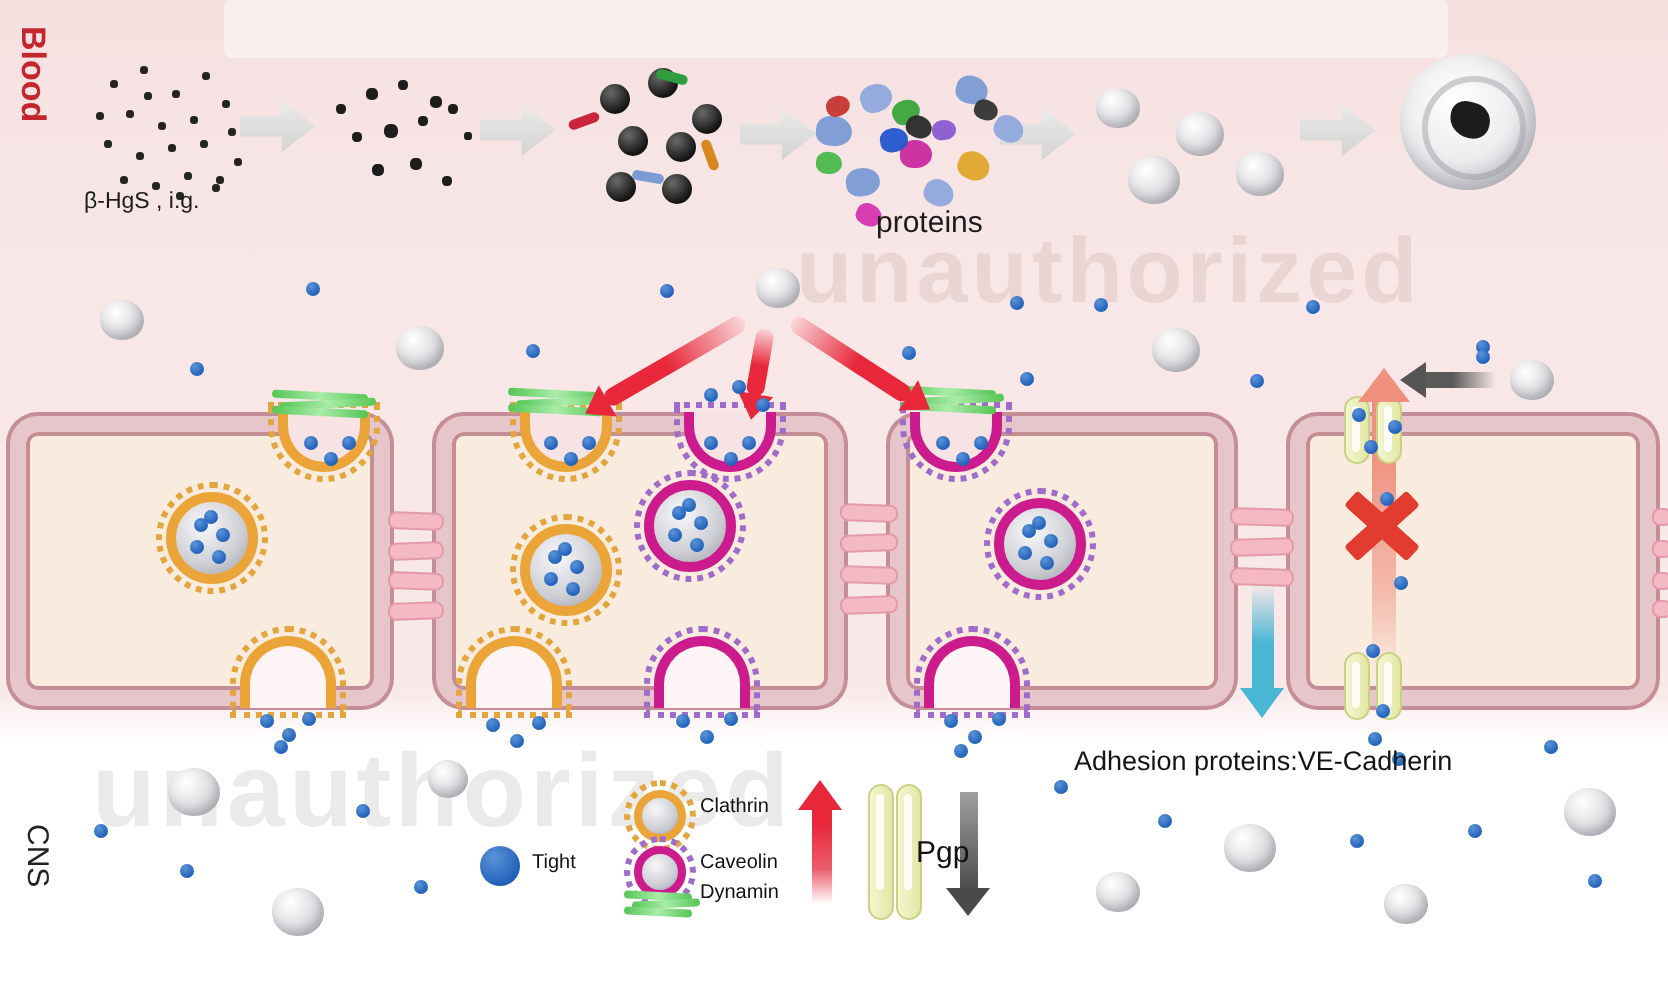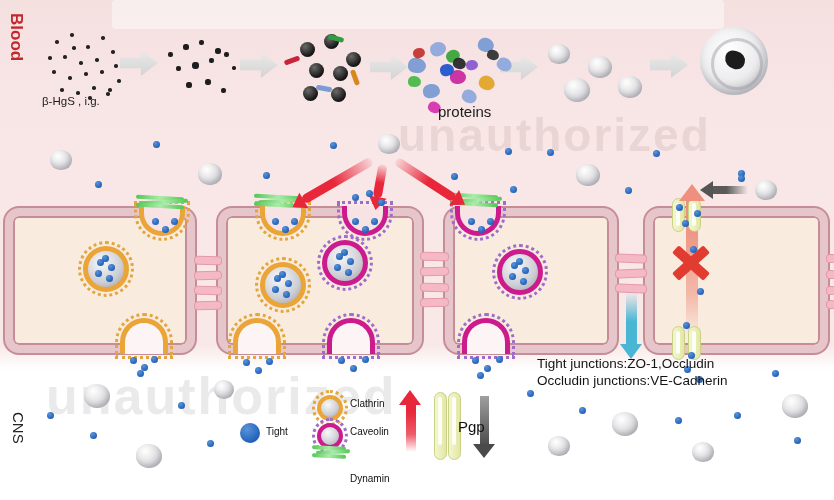--- a/index.html
+++ b/index.html
@@ -97,30 +97,29 @@
   <div class="xbar" style="left:670px;top:258px;transform:rotate(42deg);"></div>
   <div class="xbar" style="left:670px;top:258px;transform:rotate(-42deg);"></div>
   <div class="abs" style="left:712px;top:186px;width:36px;height:8px;z-index:6;
        background:linear-gradient(270deg,rgba(90,90,90,0) 0%,#5a5a5a 60%);"></div>
   <div class="tri" style="left:700px;top:181px;border-right:13px solid #555;border-top:9px solid transparent;border-bottom:9px solid transparent;"></div>
 
   <div class="abs" style="left:626px;top:292px;width:11px;height:54px;z-index:6;
        background:linear-gradient(180deg,rgba(73,182,212,0),#49b6d4 55%);"></div>
   <div class="tri" style="left:620px;top:344px;border-top:15px solid #49b6d4;border-left:11px solid transparent;border-right:11px solid transparent;"></div>
 
-  <div class="jtext" style="top:356px;">Tight junctions:ZO-1,Occludin</div>
-  <div class="jtext" style="top:373px;">Occludin junctions:VE-Cadherin</div>
+  <div class="jtext" style="top:373px;">Adhesion proteins:VE-Cadherin</div>
 
   <div class="bdot" style="left:240px;top:423px;width:20px;height:20px;"></div>
   <div class="legend-label" style="left:266px;top:426px;">Tight</div>
   <div class="vesicle ves-cl" style="left:317px;top:395px;width:26px;height:26px;border-width:4px;"></div>
   <div class="legend-label" style="left:350px;top:398px;">Clathrin</div>
   <div class="vesicle ves-cv" style="left:317px;top:423px;width:26px;height:26px;border-width:4px;"></div>
   <div class="legend-label" style="left:350px;top:426px;">Caveolin</div>
-  <div class="legend-label" style="left:350px;top:473px;">Dynamin</div>
+  <div class="legend-label" style="left:350px;top:441px;">Dynamin</div>
   <div class="abs" style="left:406px;top:402px;width:10px;height:50px;z-index:6;
        background:linear-gradient(0deg,rgba(232,39,58,0) 0%,rgba(232,39,58,.75) 35%,#e8273a 80%);"></div>
   <div class="tri" style="left:399px;top:390px;border-bottom:15px solid #e8273a;border-left:11px solid transparent;border-right:11px solid transparent;"></div>
   <div class="pill" style="left:434px;top:392px;height:68px;"></div>
   <div class="pill" style="left:448px;top:392px;height:68px;"></div>
   <div class="legend-label" style="left:458px;top:418px;font-size:15px;">Pgp</div>
   <div class="abs" style="left:480px;top:396px;width:9px;height:50px;z-index:6;
        background:linear-gradient(180deg,#a0a0a0,#4a4a4a);"></div>
   <div class="tri" style="left:473px;top:444px;border-top:14px solid #4a4a4a;border-left:11px solid transparent;border-right:11px solid transparent;"></div>
 

